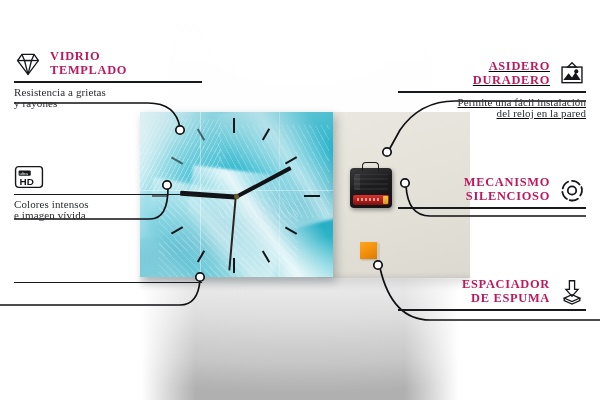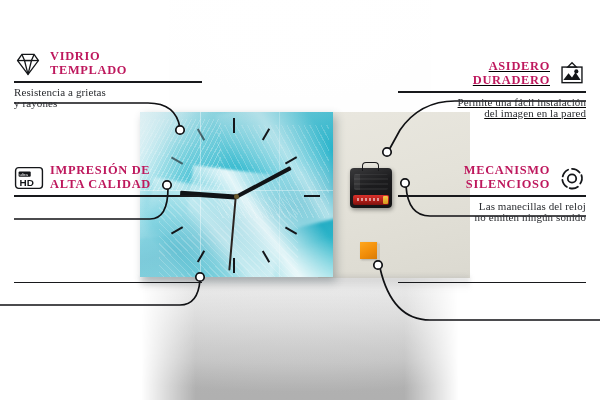--- a/index.html
+++ b/index.html
@@ -230,24 +230,24 @@
   <div class="feat l" style="left:14px;top:164px;">
     <div class="hd">
       <span class="ico hdbadge">
         <svg viewBox="0 0 34 30" width="30" height="26">
           <rect x="1.5" y="3" width="31" height="24" rx="3.5" fill="none" stroke="#141619" stroke-width="1.6"></rect>
           <rect x="5" y="7.5" width="14" height="6" rx="1.2" fill="#141619"></rect>
           <text x="6" y="12.5" font-family="Liberation Sans,sans-serif" font-size="5" fill="#fff">ultra</text>
           <text x="6" y="24" font-family="Liberation Sans,sans-serif" font-size="11.5" font-weight="bold" fill="#141619">HD</text>
         </svg>
       </span>
-      <span class="ttl">IMPRESIÓN DE
-ALTA CALIDAD</span>
-    </div>
-    <div class="rule"></div>
+    </div>
+    <div class="rule"></div>
+    <div class="sub">Colores intensos
+e imagen vívida</div>
   </div>
 
   <div class="feat l" style="left:14px;top:278px;">
     <div class="rule"></div>
   </div>
 
   <div class="feat r" style="left:398px;top:60px;text-decoration:underline;">
     <div class="hd">
       <span class="ico">
         <svg viewBox="0 0 32 30" width="28" height="26">
@@ -255,42 +255,51 @@
           <rect x="4.5" y="7" width="23" height="18" fill="none" stroke="#141619" stroke-width="1.6"></rect>
           <path d="M6,22 L12,14 L16,19 L20,13 L26,22 Z" fill="#141619"></path>
           <circle cx="21" cy="12" r="2.4" fill="#141619"></circle>
         </svg>
       </span>
       <span class="ttl">ASIDERO
 DURADERO</span>
     </div>
     <div class="rule"></div>
     <div class="sub">Permite una fácil instalación
-del imagen en la pared</div>
-  </div>
-
-  <div class="feat r" style="left:398px;top:164px;">
+del reloj en la pared</div>
+  </div>
+
+  <div class="feat r" style="left:398px;top:176px;">
     <div class="hd">
       <span class="ico">
         <svg viewBox="0 0 32 32" width="28" height="27">
           <g fill="none" stroke="#141619" stroke-width="2.1" stroke-linecap="round">
             <path d="M16,4.5 a11.5,11.5 0 0 1 9,4.4"></path>
             <path d="M27.2,12 a11.5,11.5 0 0 1 -1.4,10"></path>
             <path d="M23,25.8 a11.5,11.5 0 0 1 -9.8,1.5"></path>
             <path d="M10,26 a11.5,11.5 0 0 1 -5.4,-8.4"></path>
             <path d="M5,13.6 a11.5,11.5 0 0 1 6.4,-8"></path>
             <circle cx="16" cy="16" r="5"></circle>
           </g>
         </svg>
       </span>
       <span class="ttl">MECANISMO
 SILENCIOSO</span>
     </div>
     <div class="rule"></div>
-    <div class="sub">Las manecillas del reloj
-no emiten ningún sonido</div>
   </div>
 
   <div class="feat r" style="left:398px;top:278px;">
+    <div class="hd">
+      <span class="ico">
+        <svg viewBox="0 0 32 30" width="28" height="26">
+          <path d="M13,2 L19,2 L19,12 L23,12 L16,20 L9,12 L13,12 Z" fill="none" stroke="#141619" stroke-width="1.5"></path>
+          <path d="M7,22 L16,18 L25,22 L16,26 Z" fill="none" stroke="#141619" stroke-width="1.5"></path>
+          <path d="M7,22 L7,25 L16,29 L25,25 L25,22" fill="none" stroke="#141619" stroke-width="1.5"></path>
+        </svg>
+      </span>
+      <span class="ttl">ESPACIADOR
+DE ESPUMA</span>
+    </div>
     <div class="rule"></div>
   </div>
 
 </div>
 
 </body></html>

